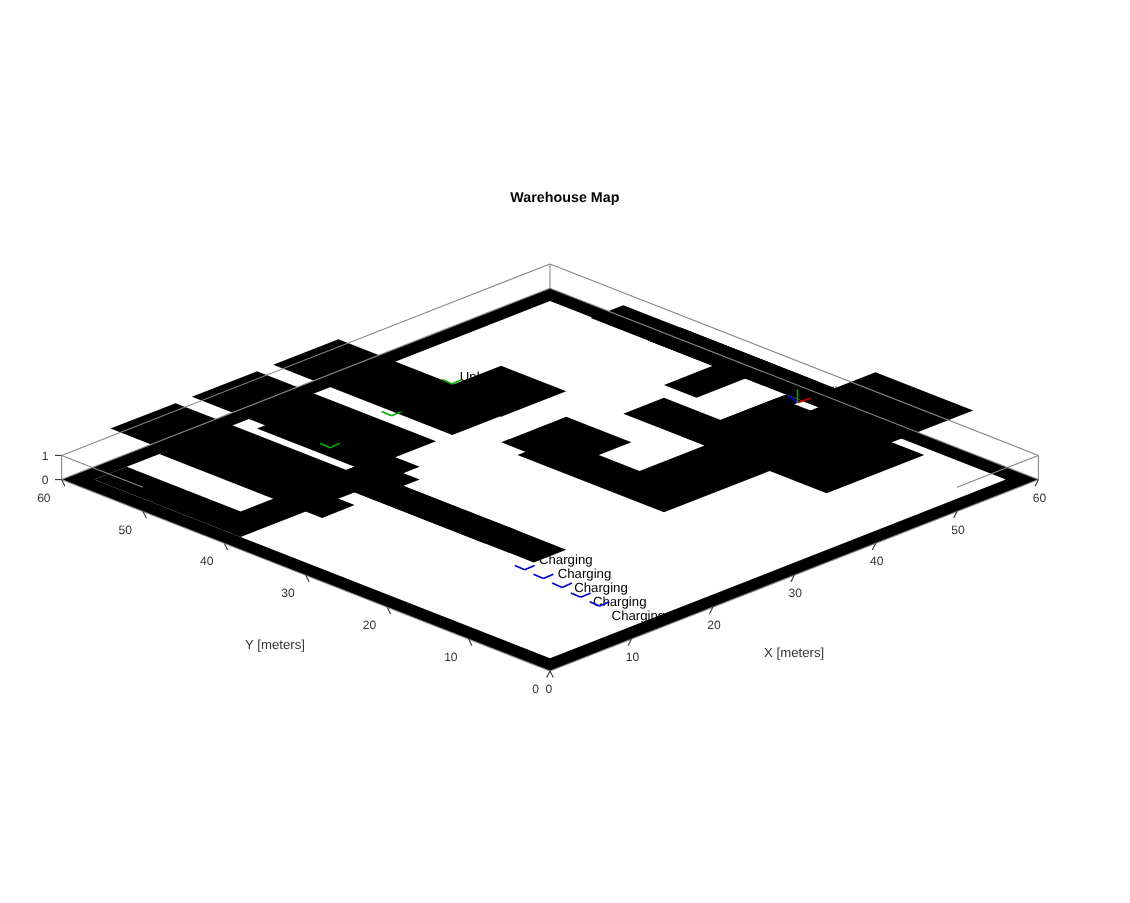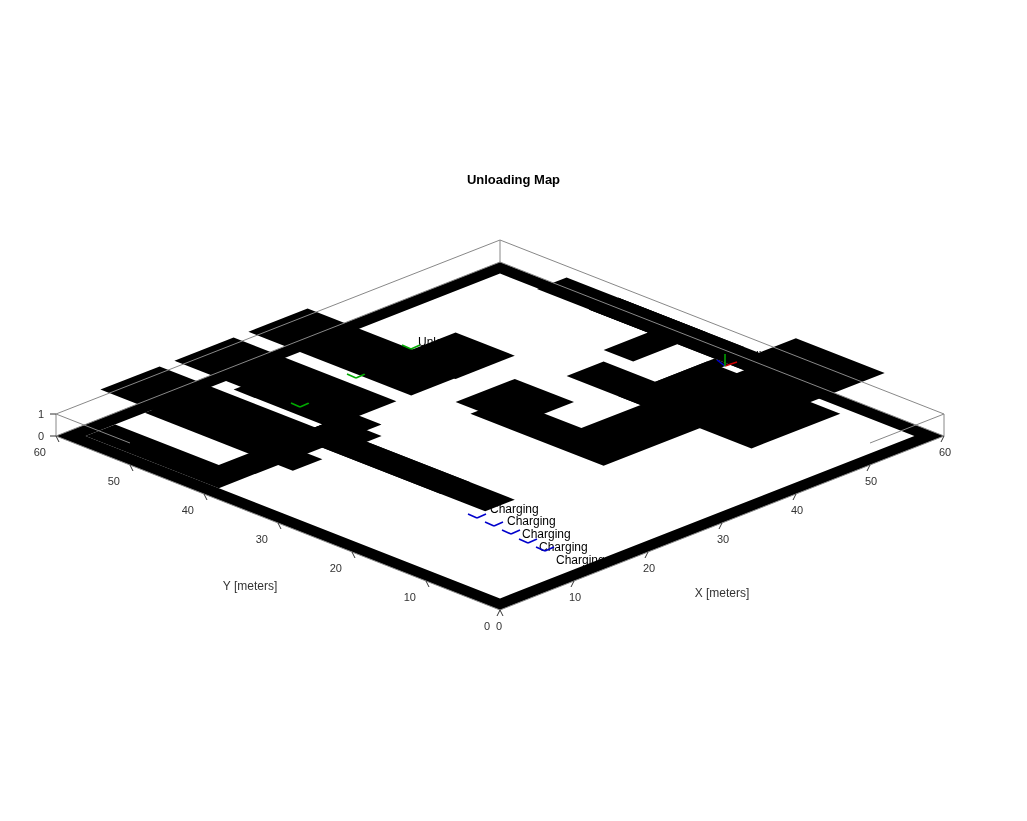--- a/index.html
+++ b/index.html
@@ -40,21 +40,21 @@
   .annotation {
     font-size: 12px;
     fill: #000;
     font-family: Helvetica, Arial, sans-serif;
   }
 </style>
 </head>
 <body>
 
 <div class="figure">
-  <div class="title">Unloading Map</div>
+  <div class="title">Warehouse Map</div>
 
   <svg class="plot" width="1027" height="821" viewBox="0 0 1027 821">
 
     <polygon points="500,610 944,436 500,262 56,436" fill="#ffffff" stroke="none"></polygon>
 
     <path fill="#000" d="M500,610 L944,436 L500,262 L56,436 Z
          M500,598.4 L914.4,436 L500,273.6 L85.6,436 Z" fill-rule="evenodd"></path>
 
     <polygon fill="#000" points="618.4,297.8 795.9,367.3 766.3,378.9 588.8,309.4"></polygon>
     <polygon fill="#000" points="566.6,277.5 744.1,347.0 714.5,358.6 537.0,289.1"></polygon>

